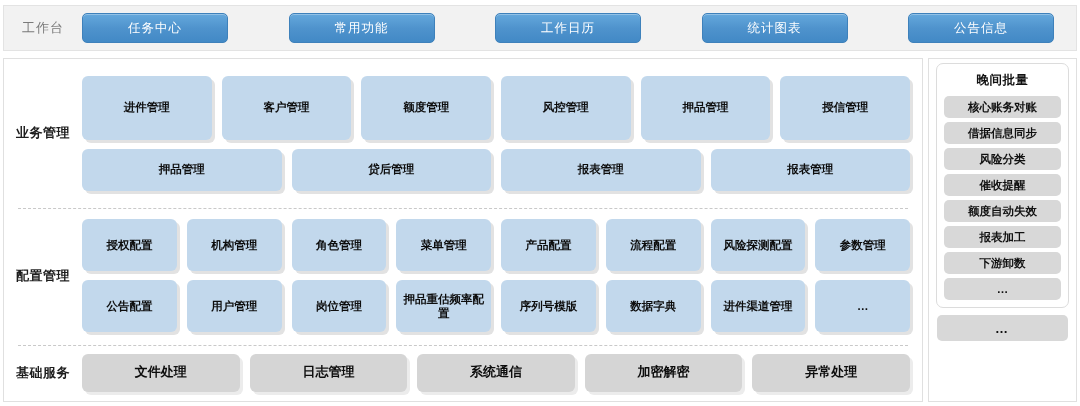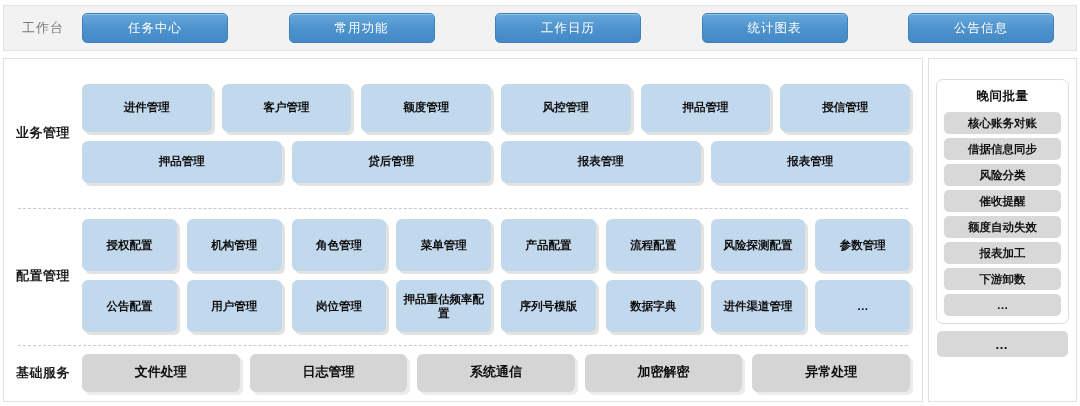--- a/index.html
+++ b/index.html
@@ -60,21 +60,21 @@
     display:flex;align-items:center;justify-content:center;
     text-align:center;line-height:1.25;
     cursor:pointer;
     box-sizing:border-box;
     padding:2px 3px;
   }
   .tile.grey{background:#d5d5d5;box-shadow:3px 3px 0 0 #ececec;}
 
   
   .sec-biz{height:148px;}
-  .sec-biz .tile{flex:1;height:48px;}
+  .sec-biz .tile{flex:1;height:64px;}
   .sec-biz .row.r2 .tile{height:42px;}
 
   .divider{
     position:absolute;left:14px;right:14px;
     border-top:1px dashed #c9c9c9;height:0;
   }
   .divider.d1{top:149px;}
   .divider.d2{top:286px;}
 
   
@@ -83,21 +83,21 @@
 
   
   .sec-base{height:57px;}
   .sec-base .sec-rows{padding-right:12px;}
   .sec-base .tile{flex:1;height:38px;font-size:13px;}
 
   
   .sidebar{
     position:absolute;left:928px;top:58px;width:149px;height:344px;
     background:#ffffff;border:1px solid #e0e0e0;box-sizing:border-box;
-    padding:20px 7px;
+    padding:4px 7px;
     display:flex;flex-direction:column;gap:7px;
   }
   .batch-card{
     border:1px solid #dcdcdc;border-radius:7px;
     background:#ffffff;
     padding:5px 7px 7px 7px;
     box-sizing:border-box;
     display:flex;flex-direction:column;gap:4px;
   }
   .batch-title{

